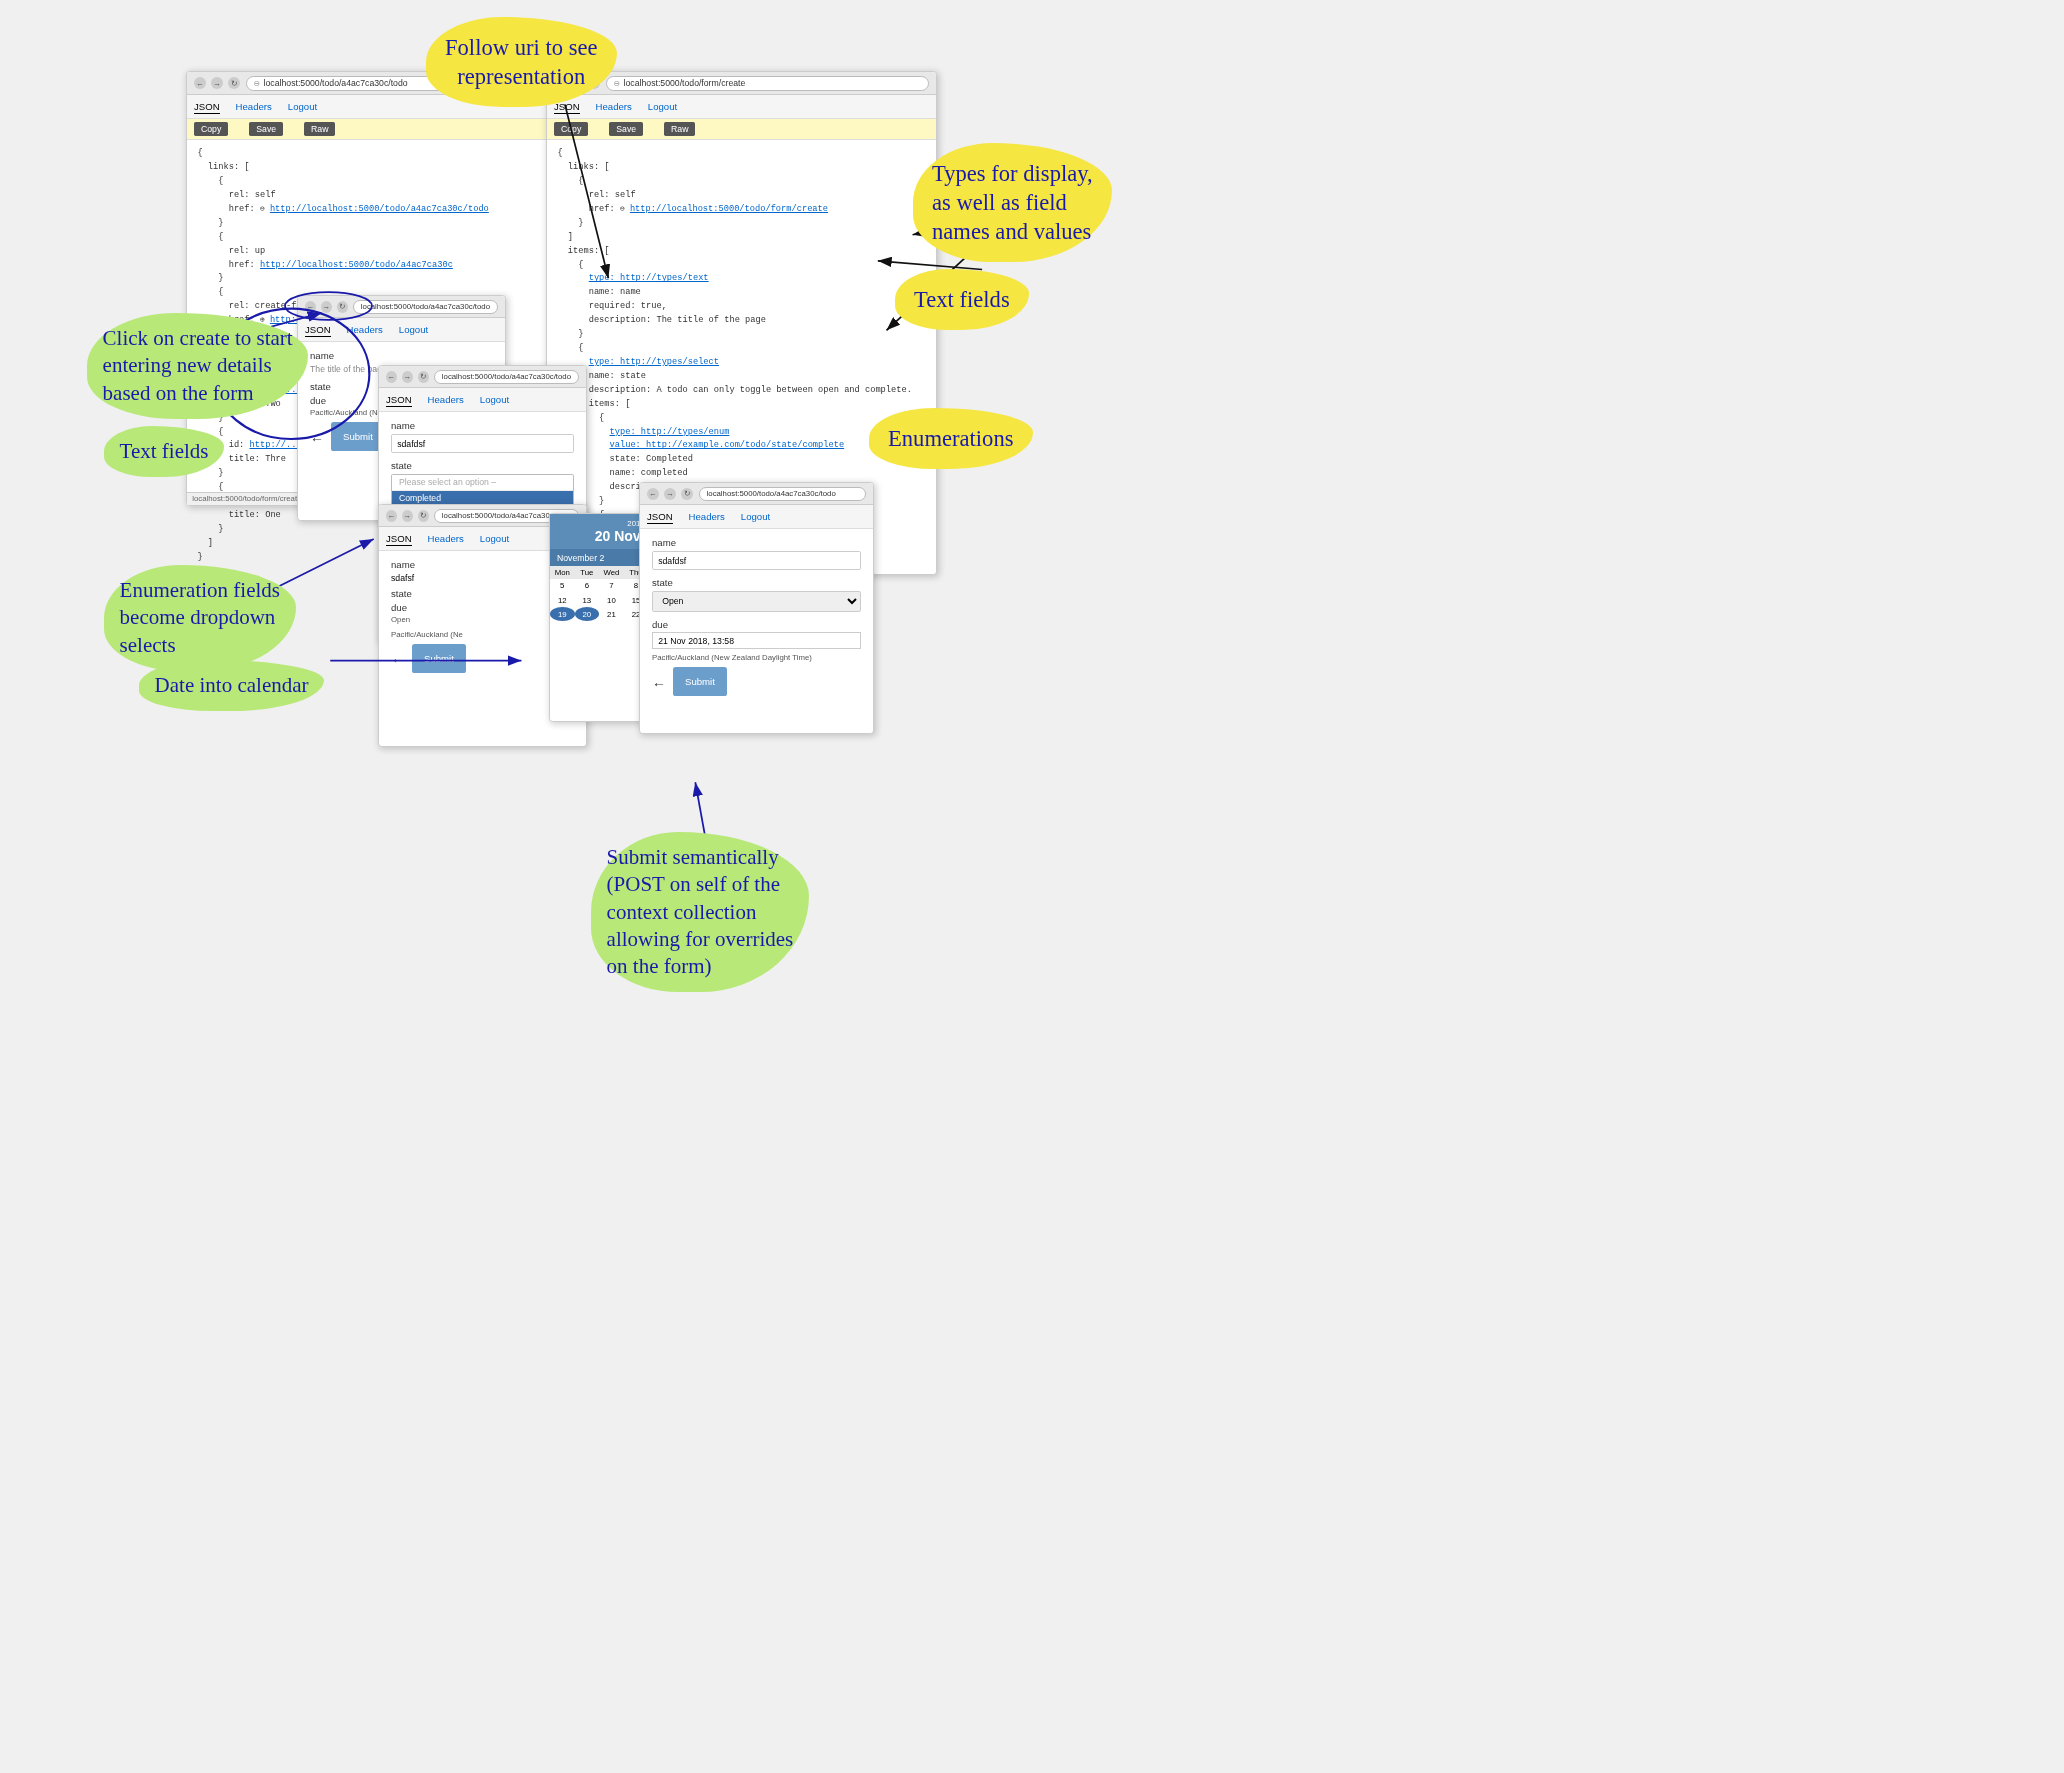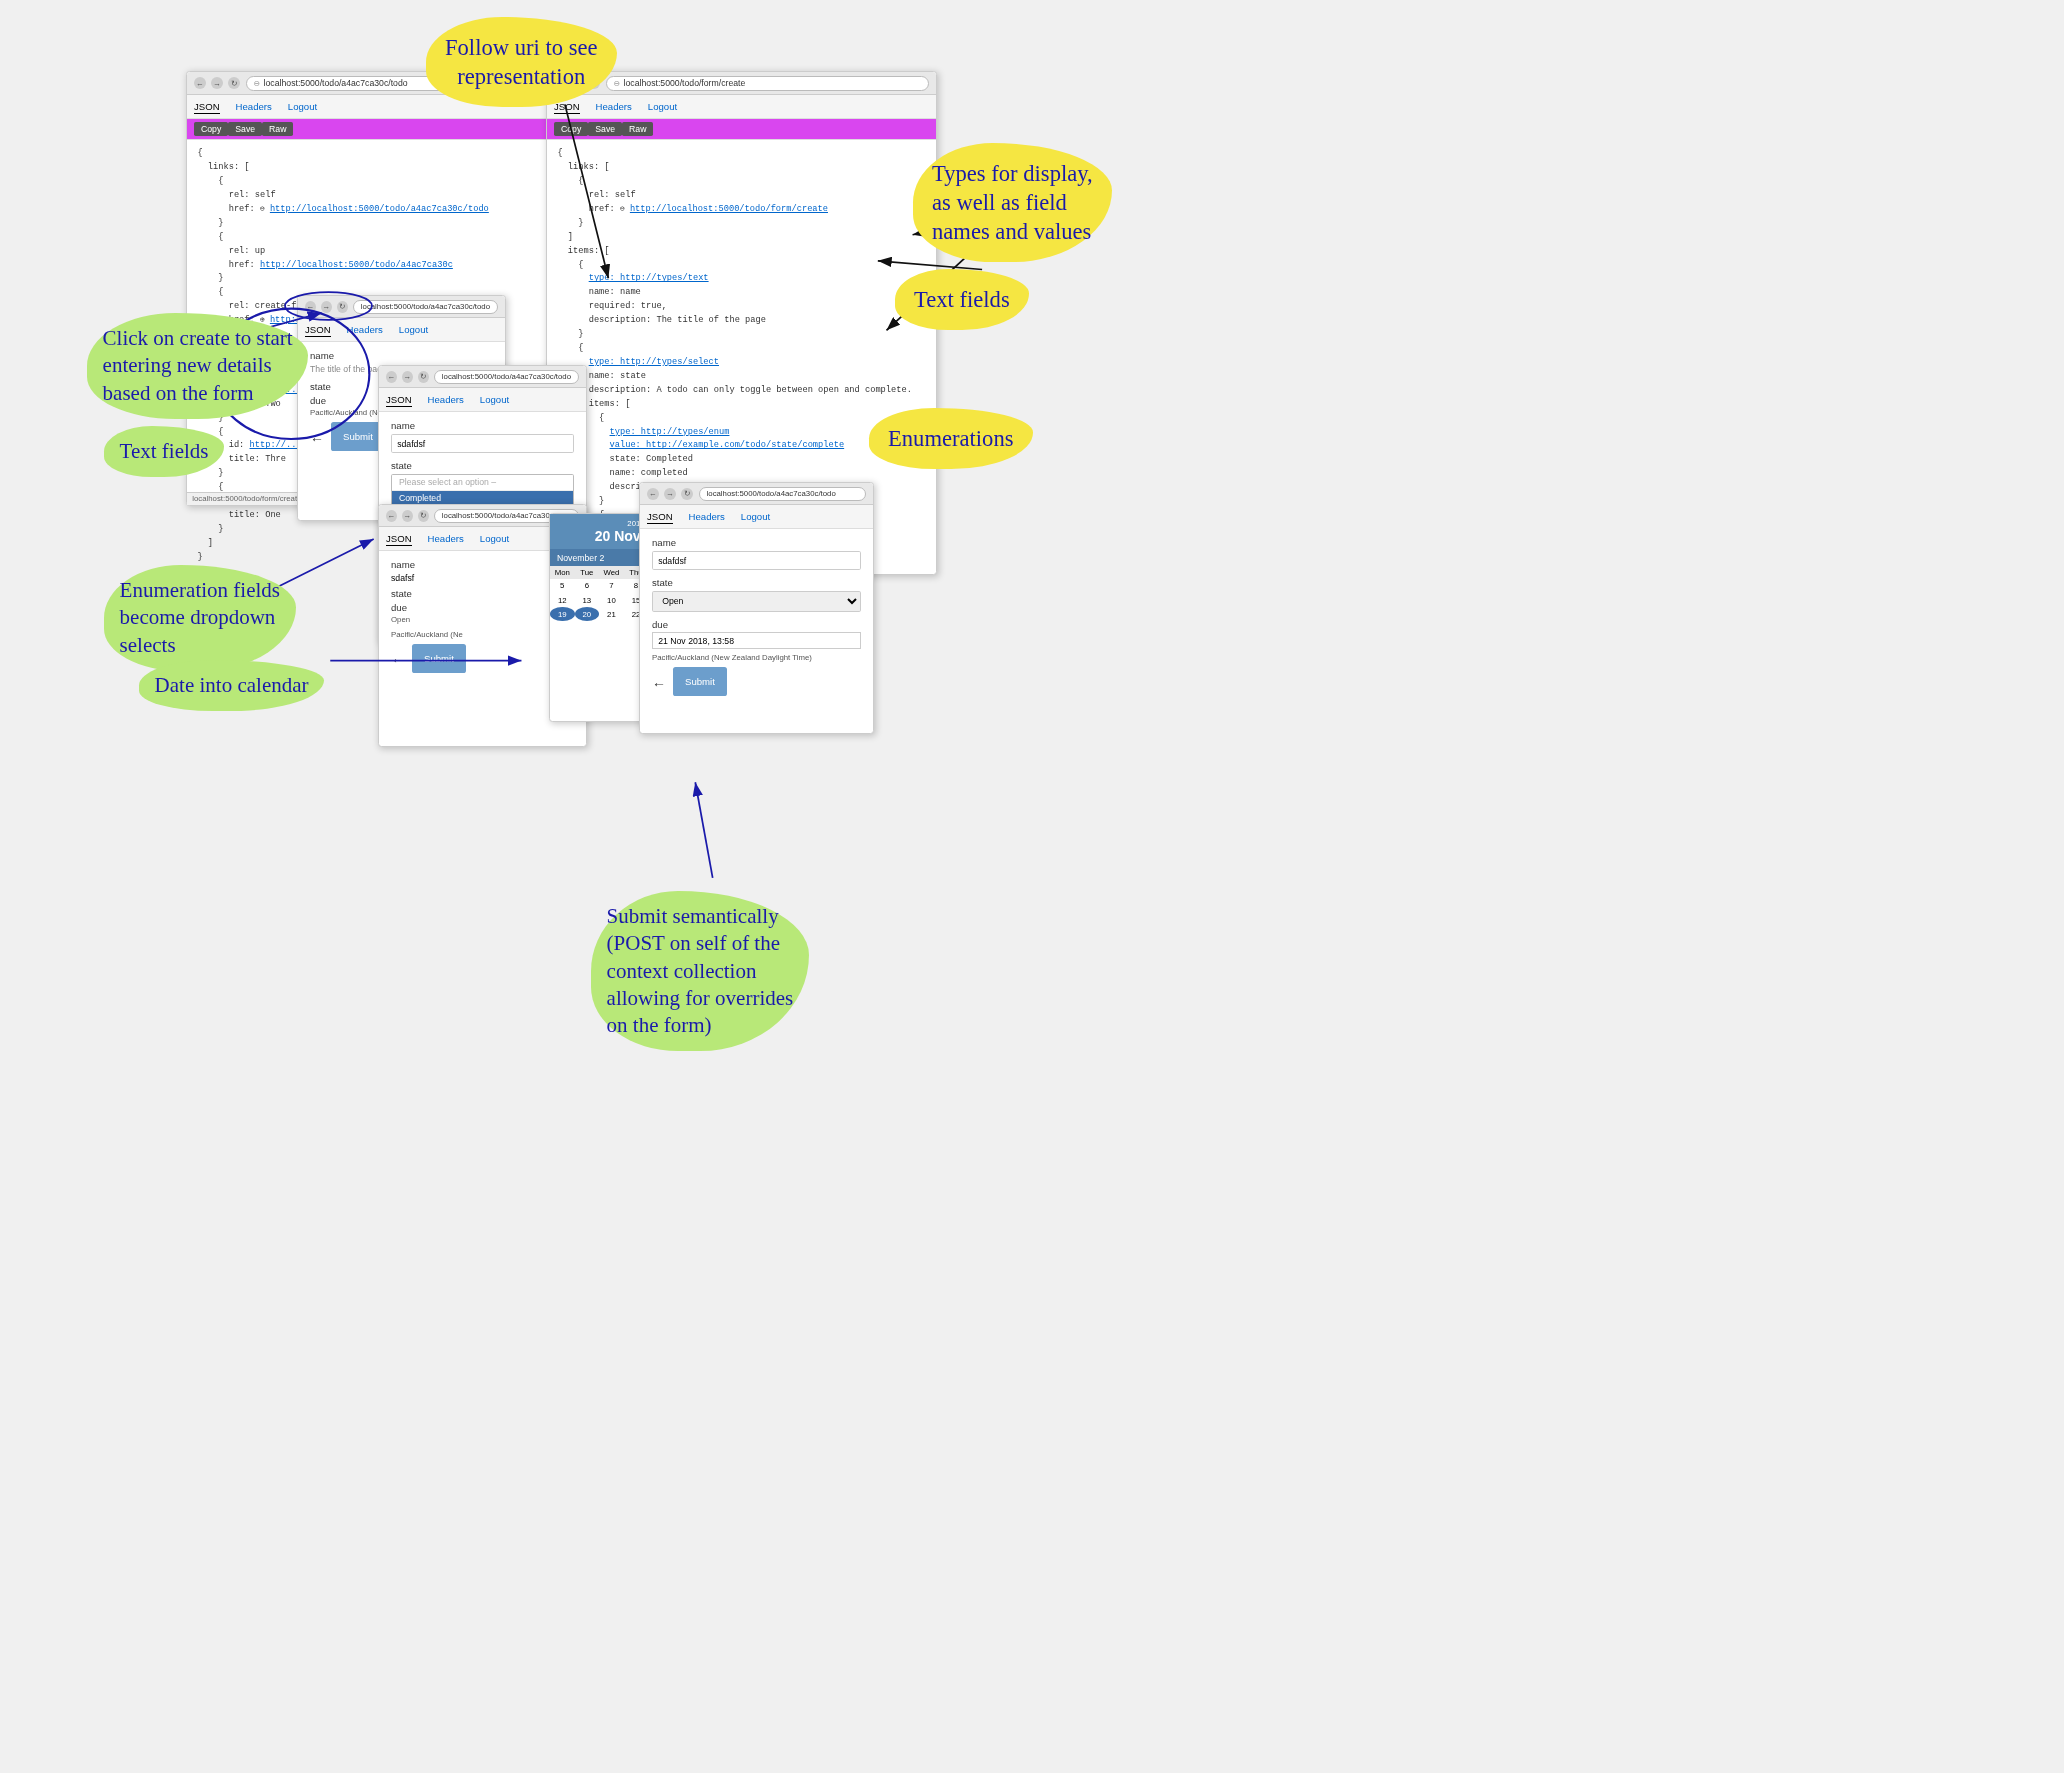--- a/index.html
+++ b/index.html
@@ -102,23 +102,23 @@
       padding: 1.7px 0;
     }
 
     .browser-tab.active {
       color: #000;
       border-bottom: 1.7px solid #000;
     }
 
     .browser-action-bar {
       display: flex;
-      gap: 0;
+      gap: 21px;
       padding: 3.5px 7px;
-      background: #d946ef;
+      background: #fef9c3;
       border-bottom: 0.9px solid #ddd;
     }
 
     .action-btn {
       background: #555;
       color: #fff;
       border: none;
       padding: 1.7px 7px;
       font-size: 8.7px;
       border-radius: 1.7px;
@@ -337,21 +337,21 @@
 <div class="annotation" style="left: 104px; top: 565px;">
   <span class="bubble-green" style="white-space: pre-line; display: block; font-size: 21px;">Enumeration fields
 become dropdown
 selects</span>
 </div>
 
 <div class="annotation" style="left: 139px; top: 660px;">
   <span class="bubble-green" style="white-space: pre-line; display: block; font-size: 21px;">Date into calendar</span>
 </div>
 
-<div class="annotation" style="left: 591px; top: 891px;">
+<div class="annotation" style="left: 591px; top: 832px;">
   <span class="bubble-green" style="white-space: pre-line; display: block; font-size: 21px;">Submit semantically
 (POST on self of the
 context collection
 allowing for overrides
 on the form)</span>
 </div>
 
 <div class="browser-window" style="left: 186px; top: 71px; width: 365px; height: 435px;">
   <div class="browser-toolbar">
     <button class="browser-nav-btn">←</button>

